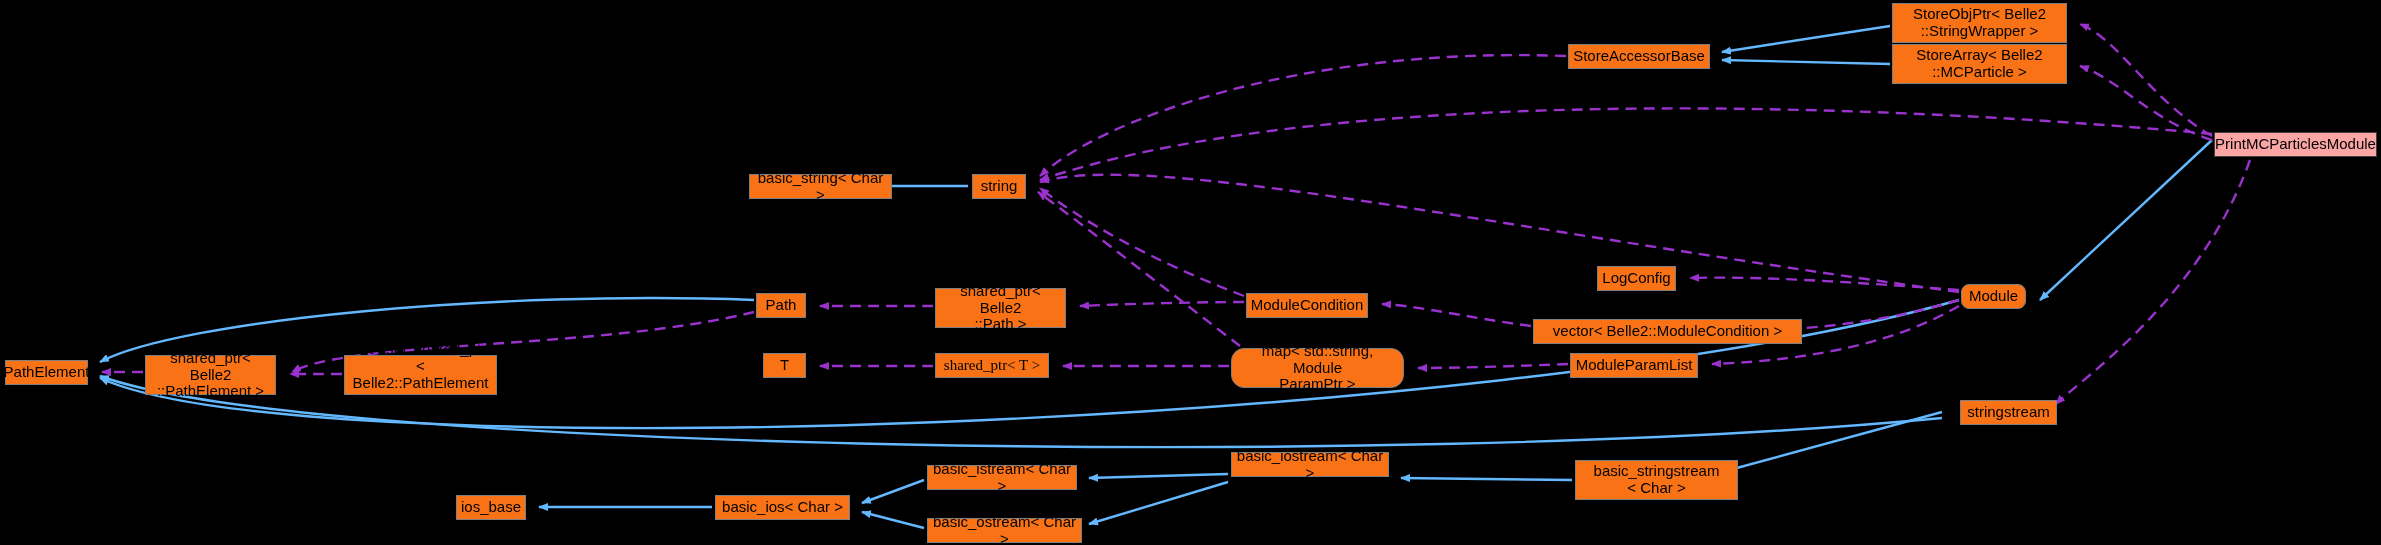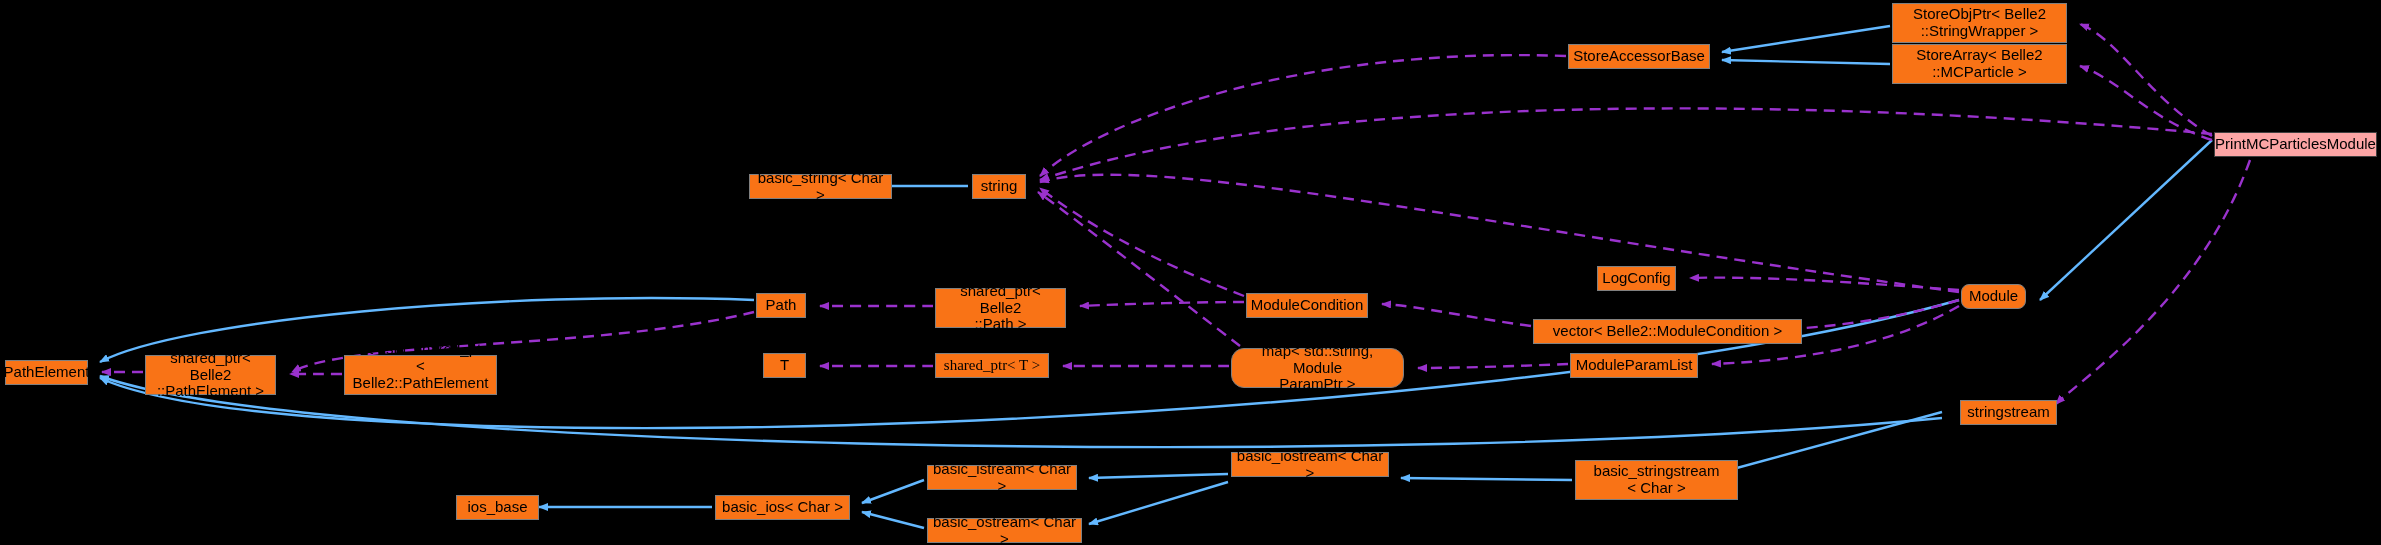--- a/index.html
+++ b/index.html
@@ -145,19 +145,19 @@
 
   <div class="node" style="left:1944px; top:400px; width:97px; height:25px;margin-left:16px;">stringstream</div>
 
   <div class="node" style="left:927px; top:465px; width:150px; height:25px;">basic_istream&lt; Char &gt;</div>
 
   <div class="node" style="left:1231px; top:452px; width:158px; height:25px;">basic_iostream&lt; Char &gt;</div>
 
   <div class="node" style="left:1575px; top:460px; width:163px; height:40px;">basic_stringstream
 &lt; Char &gt;</div>
 
-  <div class="node" style="left:456px; top:495px; width:83px; height:25px;">ios_base</div>
+  <div class="node" style="left:456px; top:495px; width:70px; height:25px;">ios_base</div>
 
   <div class="node" style="left:715px; top:495px; width:135px; height:25px;">basic_ios&lt; Char &gt;</div>
 
   <div class="node" style="left:927px; top:518px; width:155px; height:25px;">basic_ostream&lt; Char &gt;</div>
 
 </div>
 
 </body></html>

